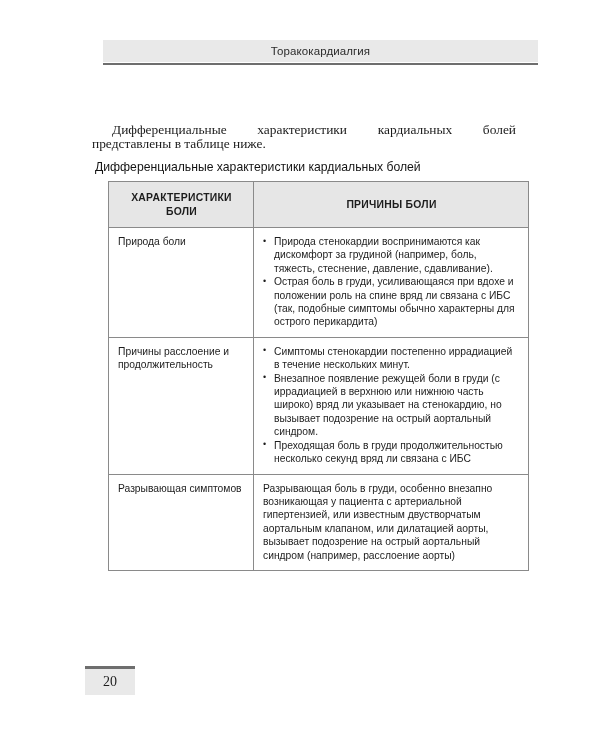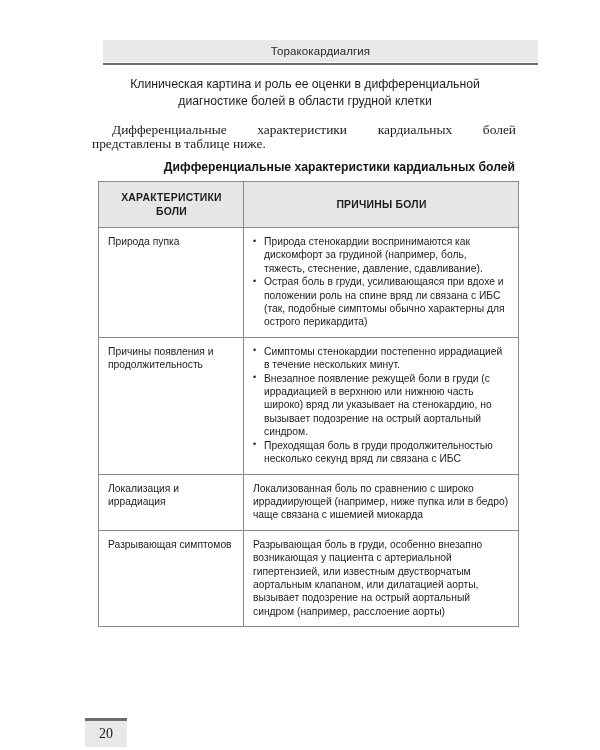--- a/index.html
+++ b/index.html
@@ -71,30 +71,30 @@
     text-indent: 20px;
     color: #1b1b1b;
   }
 
   
   .tbl-caption {
     position: absolute;
     left: 95px;
     top: 160px;
     width: 420px;
-    text-align: right;
+    text-align: left;
     font-size: 12.2px;
-    font-weight: bold;
+    font-weight: normal;
     color: #141414;
   }
 
   
   .tbl {
     position: absolute;
-    left: 98px;
+    left: 108px;
     top: 181px;
     width: 420px;
     border-collapse: collapse;
     table-layout: fixed;
   }
   .tbl td, .tbl th {
     border: 1px solid #8a8a8a;
     vertical-align: top;
     padding: 7px 8px 8px 9px;
     font-size: 10.3px;
@@ -134,22 +134,22 @@
     top: -0.5px;
     font-size: 9px;
     color: #1d1d1d;
   }
   .cell-plain { display: block; }
 
   
   .folio {
     position: absolute;
     left: 85px;
-    top: 718px;
-    width: 42px;
+    top: 666px;
+    width: 50px;
   }
   .folio-rule {
     height: 3px;
     background: #6e6e6e;
   }
   .folio-box {
     background: #e9e9e9;
     height: 26px;
     line-height: 26px;
     text-align: center;
@@ -161,64 +161,57 @@
 </head>
 <body>
 
 <div class="page">
 
   <div class="runhead-wrap">
     <div class="runhead-band">Торакокардиалгия</div>
     <div class="runhead-rule"></div>
   </div>
 
-  <div class="sec-title">Клиническая картина и роль ее оценки в дифференциальной диагностике болей в области грудной клетки</div>
 
   <div class="body-par">Дифференциальные характеристики кардиальных болей представлены в таблице ниже.</div>
 
   <div class="tbl-caption">Дифференциальные характеристики кардиальных болей</div>
 
   <table class="tbl">
     <colgroup>
       <col class="col-a">
       <col class="col-b">
     </colgroup>
     <thead>
       <tr>
         <th>ХАРАКТЕРИСТИКИ БОЛИ</th>
         <th>ПРИЧИНЫ БОЛИ</th>
       </tr>
     </thead>
     <tbody>
       <tr>
-        <td>Природа пупка</td>
+        <td>Природа боли</td>
         <td>
           <ul class="bullets">
             <li>Природа стенокардии воспринимаются как дискомфорт за грудиной (например, боль,  тяжесть, стеснение, давление, сдавливание).</li>
             <li>Острая боль в груди, усиливающаяся при вдохе и положении роль на спине вряд ли связана с ИБС (так, подобные симптомы обычно характерны для острого перикардита)</li>
           </ul>
         </td>
       </tr>
       <tr>
-        <td>Причины появления и продолжительность</td>
+        <td>Причины расслоение и продолжительность</td>
         <td>
           <ul class="bullets">
             <li>Симптомы стенокардии постепенно иррадиацией в течение нескольких минут.</li>
             <li>Внезапное появление режущей боли в груди (с иррадиацией в верхнюю или нижнюю часть широко) вряд ли указывает на стенокардию, но вызывает подозрение на острый аортальный синдром.</li>
             <li>Преходящая боль в груди продолжительностью несколько секунд вряд ли связана с ИБС</li>
           </ul>
         </td>
       </tr>
       <tr>
-        <td>Локализация и иррадиация</td>
-        <td>
-          <span class="cell-plain">Локализованная боль по сравнению с широко иррадиирующей (например, ниже пупка или в бедро) чаще связана с ишемией миокарда</span>
-        </td>
-      </tr>
-      <tr>
         <td>Разрывающая симптомов</td>
         <td>
           <span class="cell-plain">Разрывающая боль в груди, особенно внезапно возникающая у пациента с артериальной гипертензией, или известным двустворчатым аортальным клапаном, или дилатацией аорты, вызывает подозрение на острый аортальный синдром (например, расслоение аорты)</span>
         </td>
       </tr>
     </tbody>
   </table>
 
   <div class="folio">
     <div class="folio-rule"></div>

